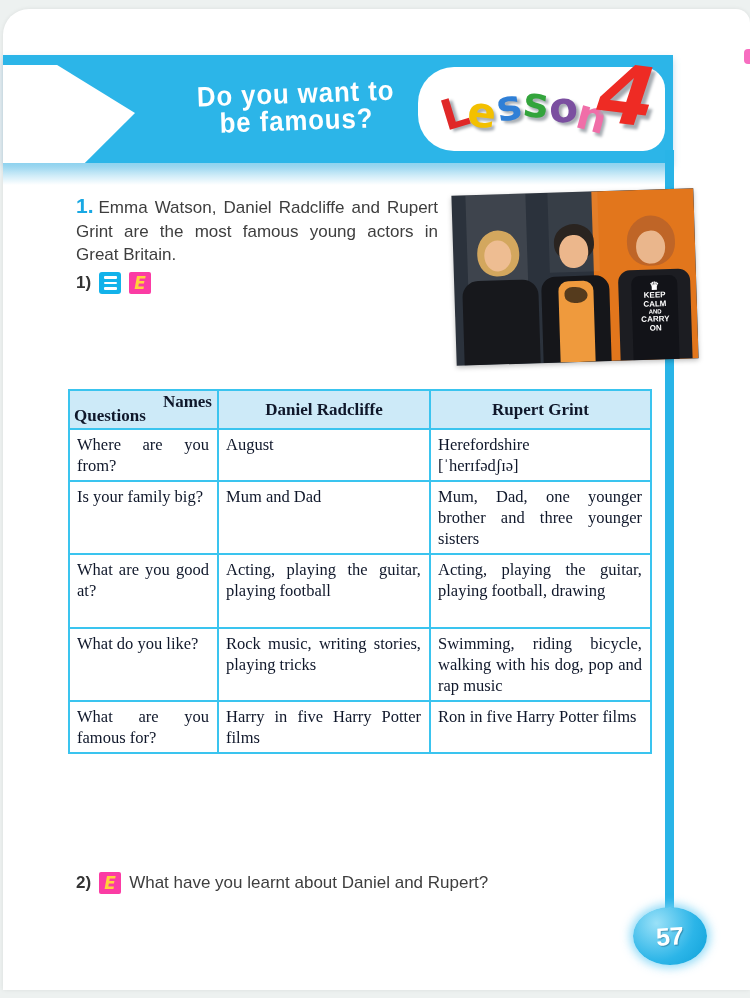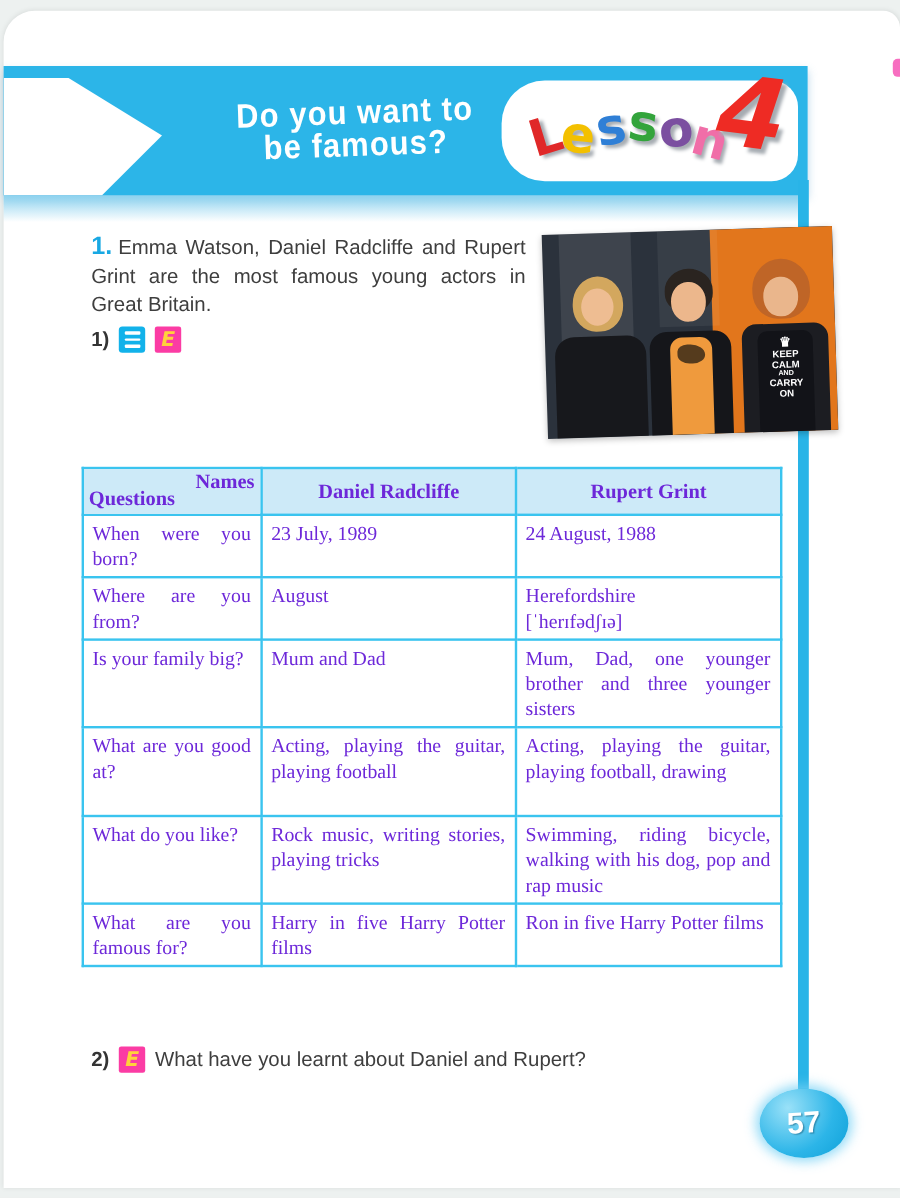--- a/index.html
+++ b/index.html
@@ -134,21 +134,21 @@
     font-size:8px; font-weight:bold; line-height:8.5px; padding-top:4px;
   }
   .rp-crown { font-size:11px; line-height:12px; }
   .rp-and { font-size:6px; line-height:7px; }
 
   
   .qa-table {
     position:absolute; left:68px; top:389px; width:582px;
     border-collapse:collapse; table-layout:fixed;
     font-family:"Liberation Serif","DejaVu Serif",serif;
-    font-size:16.5px; color:#6d28d9;
+    font-size:16.5px; color:#0f172a;
   }
   .qa-table col.c1 { width:149px; }
   .qa-table col.c2 { width:212px; }
   .qa-table col.c3 { width:221px; }
   .qa-table th, .qa-table td { border:2px solid #3ac4ef; }
   .qa-table th { background:#cdeaf8; font-weight:bold; font-size:17px; vertical-align:middle; }
   .qa-table td {
     padding:4px 8px 4px 7px; vertical-align:top; text-align:justify;
     line-height:21px; white-space:pre-line;
   }
@@ -240,25 +240,20 @@
         <th class="corner-cell">
           <span class="corner-top">Names</span>
           <span class="corner-bottom">Questions</span>
         </th>
         <th>Daniel Radcliffe</th>
         <th>Rupert Grint</th>
       </tr>
     </thead>
     <tbody>
       <tr style="height:52px">
-        <td>When were you born?</td>
-        <td>23 July, 1989</td>
-        <td>24 August, 1988</td>
-      </tr>
-      <tr style="height:52px">
         <td>Where are you from?</td>
         <td>August</td>
         <td>Herefordshire
 [ˈherɪfədʃɪə]</td>
       </tr>
       <tr style="height:56px">
         <td>Is your family big?</td>
         <td>Mum and Dad</td>
         <td>Mum, Dad, one younger brother and three younger sisters</td>
       </tr>

